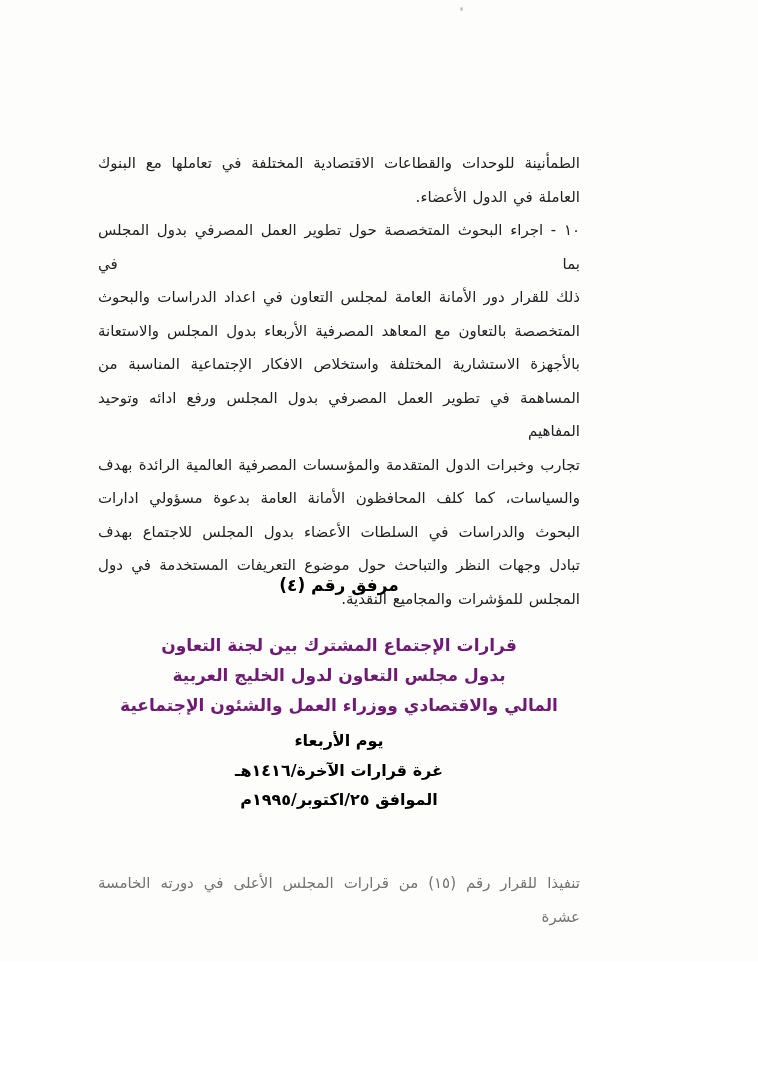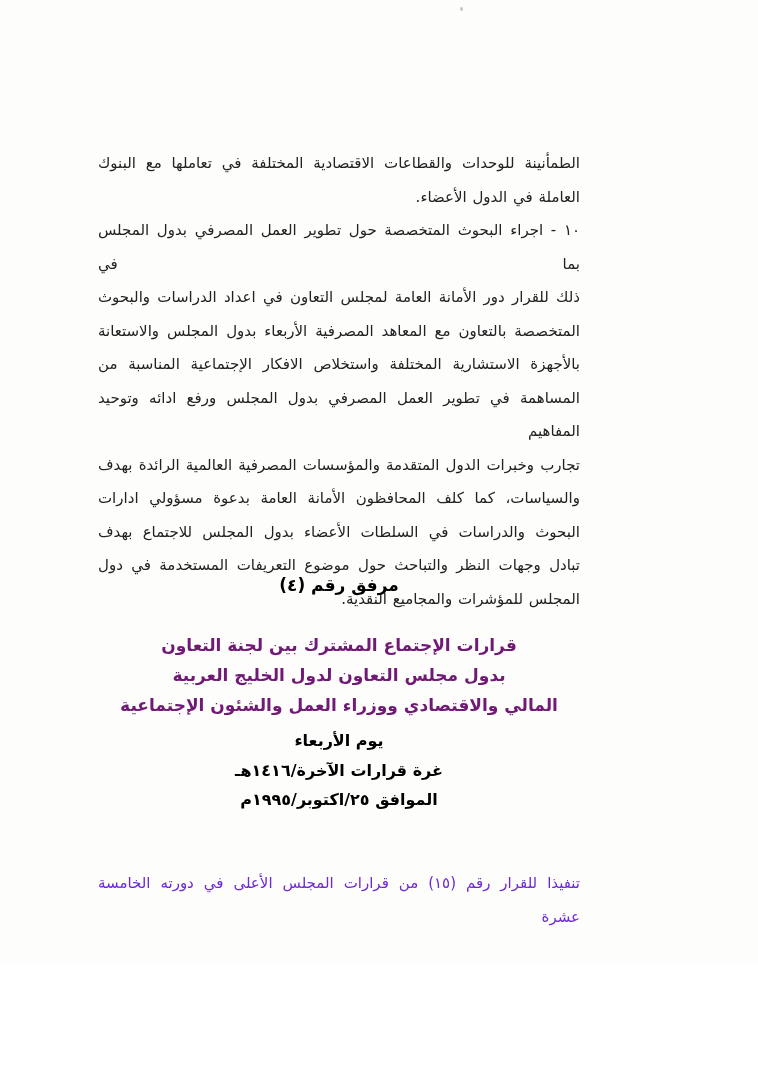--- a/index.html
+++ b/index.html
@@ -42,21 +42,21 @@
     font-size:17px; font-weight:bold; color:#701a75;
     line-height:30px; text-align:center; text-align-last:center;
   }
   .date-block{ top:726px; }
   .date-line{
     font-size:16px; font-weight:bold; color:#000;
     line-height:29.5px; text-align:center; text-align-last:center;
   }
   .closing-block{ top:866px; }
   .cline{
-    font-size:15px; line-height:34px; color:#6d28d9;
+    font-size:15px; line-height:34px; color:#737373;
     text-align:justify; text-align-last:justify;
     word-spacing:1px;
   }
   .page-number{
     position:absolute; top:1020px; left:0; width:758px;
     text-align:center; text-align-last:center;
     font-size:14px; font-weight:bold; color:#111;
   }
 </style>
 </head>

